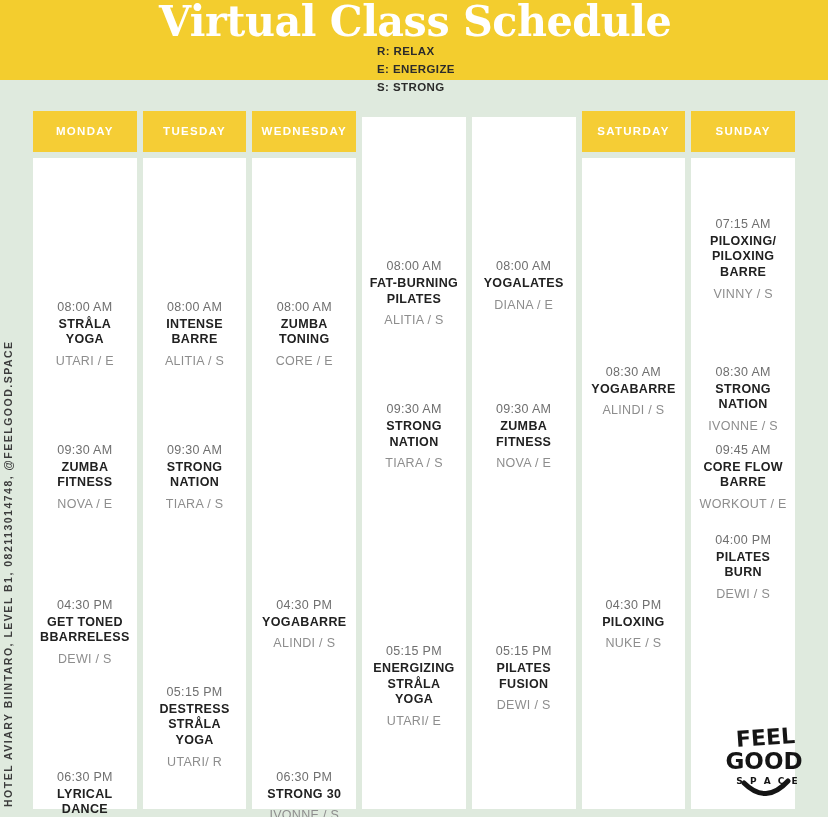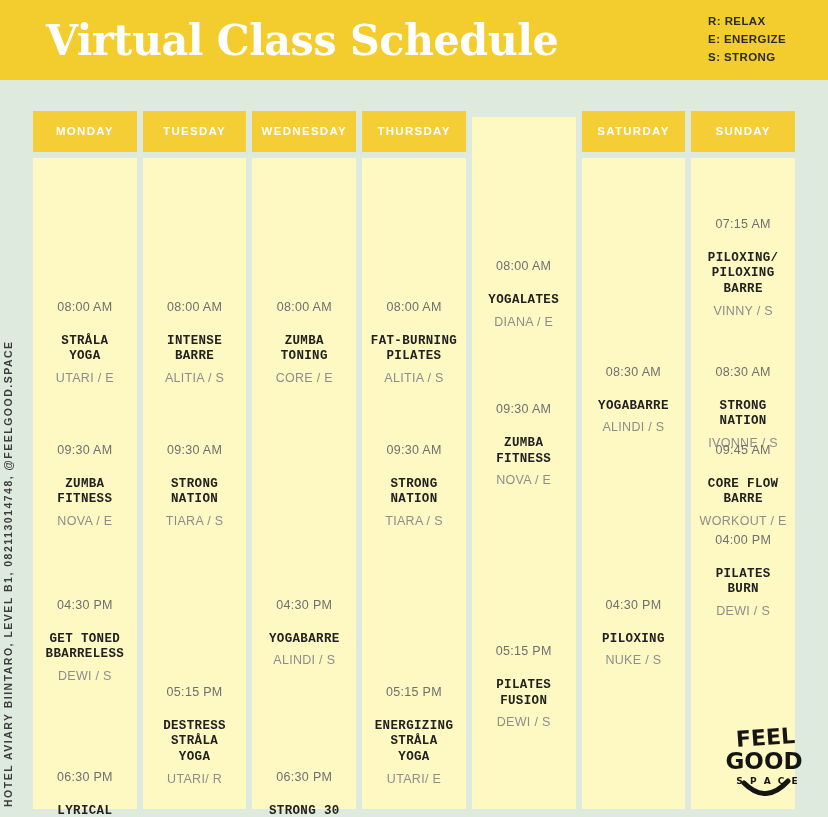--- a/index.html
+++ b/index.html
@@ -21,20 +21,21 @@
   .banner {
     position: absolute;
     left: 0; top: 0;
     width: 828px;
     height: 80px;
     background: #f3cd2e;
     display: flex;
     align-items: center;
     justify-content: space-between;
     padding: 0 22px 0 46px;
+    flex-direction: column;
   }
   .banner-title {
     font-family: "DejaVu Serif", "Liberation Serif", serif;
     font-weight: bold;
     font-size: 43px;
     color: #ffffff;
     letter-spacing: -0.5px;
     line-height: 1;
     white-space: nowrap;
     transform: scaleX(0.96);
@@ -98,21 +99,21 @@
     background: #f5cd35;
     color: #ffffff;
     font-size: 11.5px;
     font-weight: bold;
     letter-spacing: 1.3px;
     text-align: center;
     padding: 15px 0 14px;
     line-height: 1;
   }
   .col-body {
-    background: #fef9c3;
+    background: #ffffff;
     flex: 1;
     position: relative;
     margin-top: 6px;
   }
 
   .entry {
     position: absolute;
     left: 0;
     width: 100%;
     text-align: center;
@@ -123,22 +124,21 @@
     color: #6f6f6f;
     letter-spacing: 0.3px;
     line-height: 1.45;
   }
   .e-name {
     font-size: 12.5px;
     font-weight: bold;
     color: #212121;
     letter-spacing: 0.35px;
     line-height: 1.25;
-    margin-top: 18px;
-    font-family: Liberation Mono, monospace;
+    margin-top: 1px;
   }
   .e-who {
     font-size: 12.5px;
     color: #8d8d8d;
     letter-spacing: 0.3px;
     line-height: 1.45;
     margin-top: 4px;
   }
 
   
@@ -234,21 +234,20 @@
           <div class="e-who">ALINDI / S</div>
         </div>
         <div class="entry" style="top: 610px;">
           <div class="e-time">06:30 PM</div>
           <div class="e-name" style="white-space: pre-line;">STRONG 30</div>
           <div class="e-who">IVONNE / S</div>
         </div>
       </div>
     </div>
     <div class="col">
-      <div class="day-head">THURSDAY</div>
       <div class="col-body">
         <div class="entry" style="top: 140px;">
           <div class="e-time">08:00 AM</div>
           <div class="e-name" style="white-space: pre-line;">FAT-BURNING
 PILATES</div>
           <div class="e-who">ALITIA / S</div>
         </div>
         <div class="entry" style="top: 283px;">
           <div class="e-time">09:30 AM</div>
           <div class="e-name" style="white-space: pre-line;">STRONG

